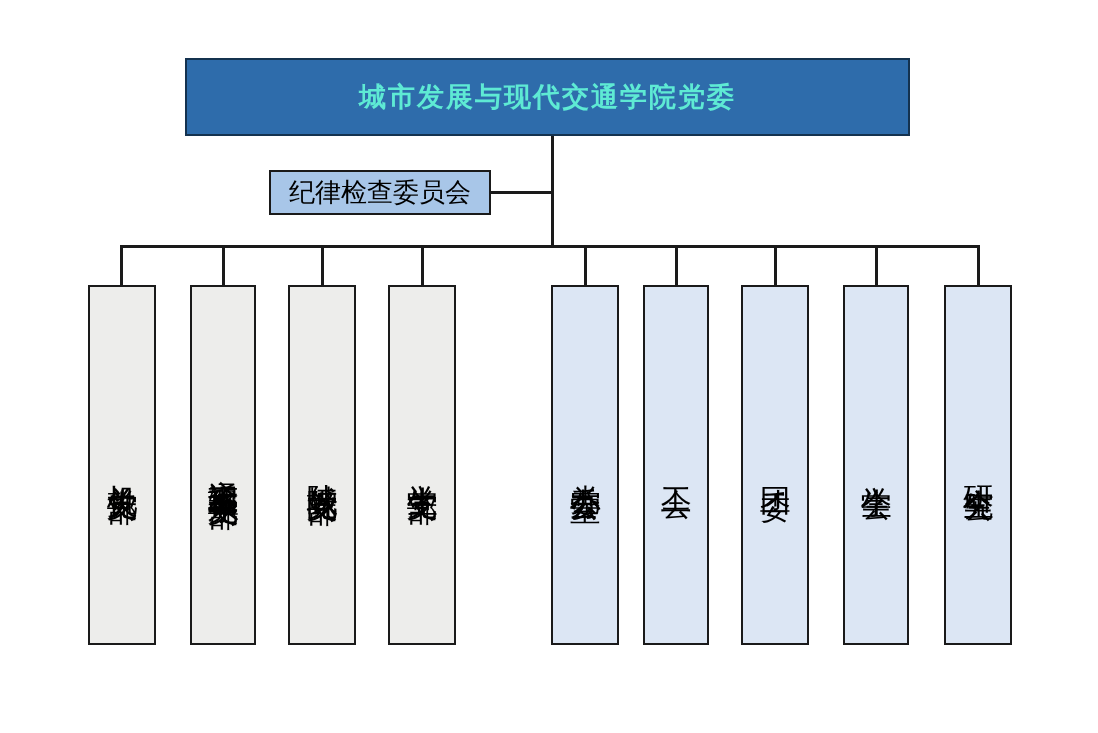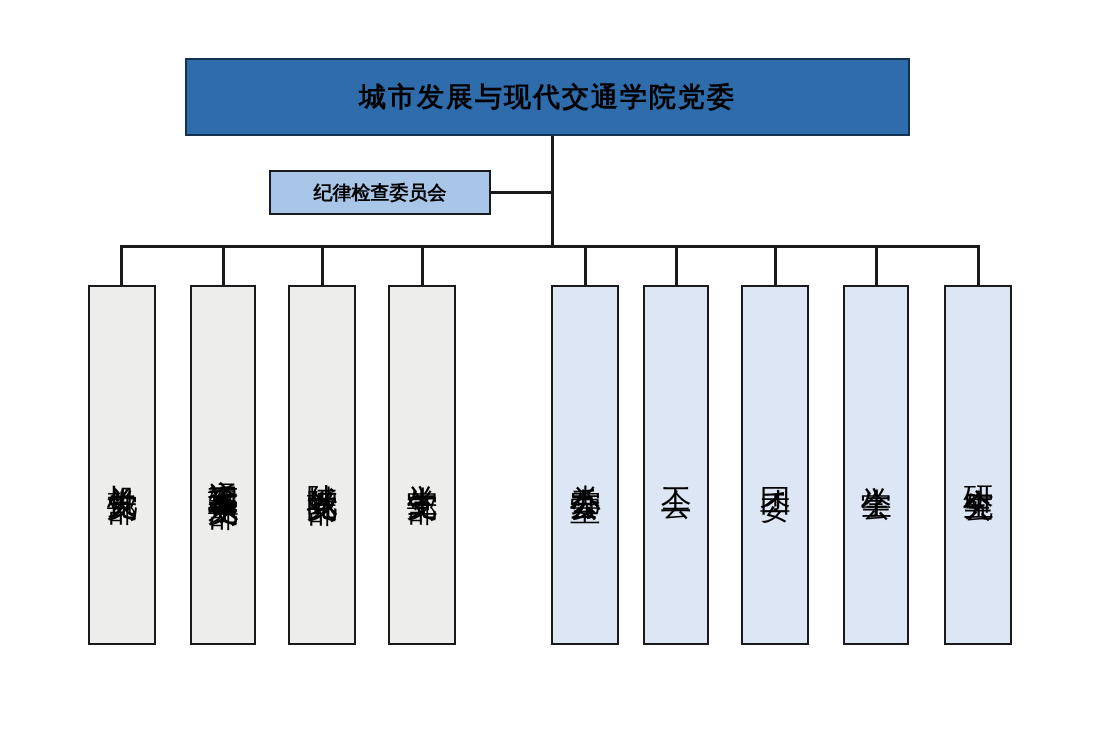--- a/index.html
+++ b/index.html
@@ -34,21 +34,21 @@
     width: 725px;
     height: 78px;
     background: #2E6CAB;
     border: 2px solid #14324f;
     box-sizing: border-box;
     display: flex;
     align-items: center;
     justify-content: center;
   }
   .root-label {
-    color: #000000;
+    color: #5eead4;
     font-size: 27px;
     font-weight: bold;
     letter-spacing: 2px;
     white-space: nowrap;
   }
 
   
   .discipline-box {
     position: absolute;
     left: 269px;
@@ -57,23 +57,22 @@
     height: 45px;
     background: #A8C6E8;
     border: 2px solid #1a1a1a;
     box-sizing: border-box;
     display: flex;
     align-items: center;
     justify-content: center;
   }
   .discipline-label {
     color: #000000;
-    font-size: 19px;
+    font-size: 26px;
     white-space: nowrap;
-    font-weight: bold;
   }
 
   
   .vbox {
     position: absolute;
     top: 285px;
     height: 360px;
     border: 2px solid #1a1a1a;
     box-sizing: border-box;
     display: flex;

